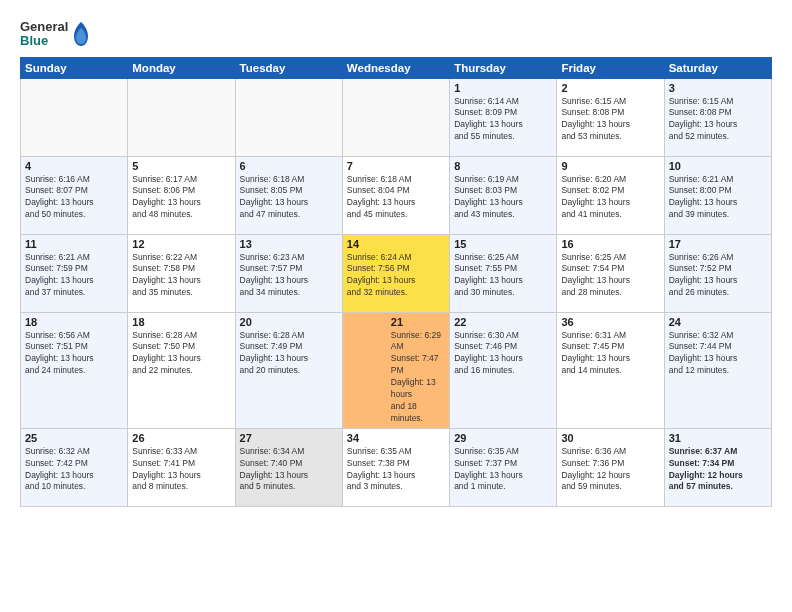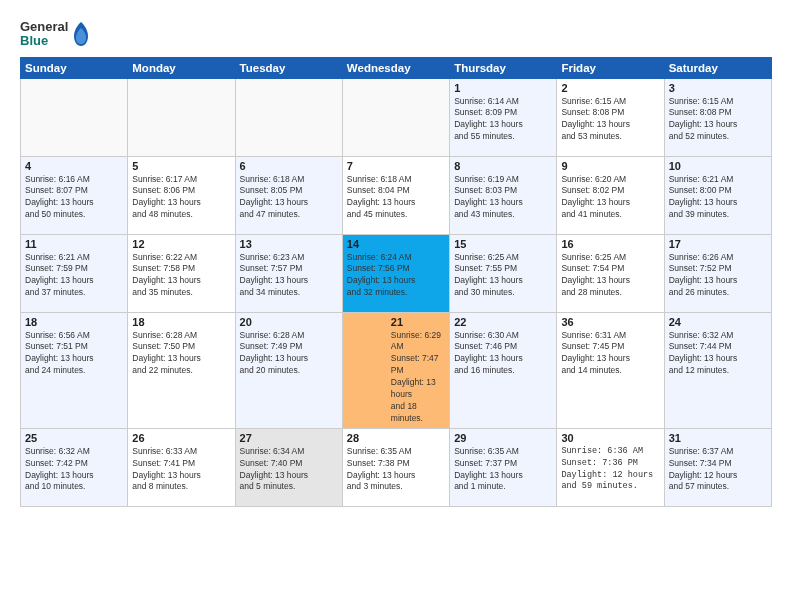--- a/index.html
+++ b/index.html
@@ -221,21 +221,21 @@
 Daylight: 13 hours
 and 35 minutes.</div>
           </td>
           <td style="background: rgb(240, 244, 255);">
             <span class="day-num">13</span>
             <div class="day-info" style="white-space: pre-line;">Sunrise: 6:23 AM
 Sunset: 7:57 PM
 Daylight: 13 hours
 and 34 minutes.</div>
           </td>
-          <td style="background: #0ea5e9;">
+          <td style="background: #fde047;">
             <span class="day-num">14</span>
             <div class="day-info" style="white-space: pre-line;">Sunrise: 6:24 AM
 Sunset: 7:56 PM
 Daylight: 13 hours
 and 32 minutes.</div>
           </td>
           <td style="background: rgb(240, 244, 255);">
             <span class="day-num">15</span>
             <div class="day-info" style="white-space: pre-line;">Sunrise: 6:25 AM
 Sunset: 7:55 PM
@@ -324,43 +324,43 @@
 and 8 minutes.</div>
           </td>
           <td style="background: #e5e5e5;">
             <span class="day-num">27</span>
             <div class="day-info" style="white-space: pre-line;">Sunrise: 6:34 AM
 Sunset: 7:40 PM
 Daylight: 13 hours
 and 5 minutes.</div>
           </td>
           <td style="background: rgb(255, 255, 255);">
-            <span class="day-num">28</span>
+            <span class="day-num">34</span>
             <div class="day-info" style="white-space: pre-line;">Sunrise: 6:35 AM
 Sunset: 7:38 PM
 Daylight: 13 hours
 and 3 minutes.</div>
           </td>
           <td style="background: rgb(240, 244, 255);">
             <span class="day-num">29</span>
             <div class="day-info" style="white-space: pre-line;">Sunrise: 6:35 AM
 Sunset: 7:37 PM
 Daylight: 13 hours
 and 1 minute.</div>
           </td>
           <td style="background: rgb(255, 255, 255);">
             <span class="day-num">30</span>
-            <div class="day-info" style="white-space: pre-line; font-family: Liberation Mono, monospace;">Sunrise: 6:36 AM
+            <div class="day-info" style="white-space: pre-line;">Sunrise: 6:36 AM
 Sunset: 7:36 PM
 Daylight: 12 hours
 and 59 minutes.</div>
           </td>
           <td style="background: rgb(240, 244, 255);">
             <span class="day-num">31</span>
-            <div class="day-info" style="white-space: pre-line;">Sunrise: 6:37 AM
+            <div class="day-info" style="white-space: pre-line; font-weight: bold;">Sunrise: 6:37 AM
 Sunset: 7:34 PM
 Daylight: 12 hours
 and 57 minutes.</div>
           </td>
         </tr>
       </tbody>
   </table>
 </div>
 
 </body></html>

